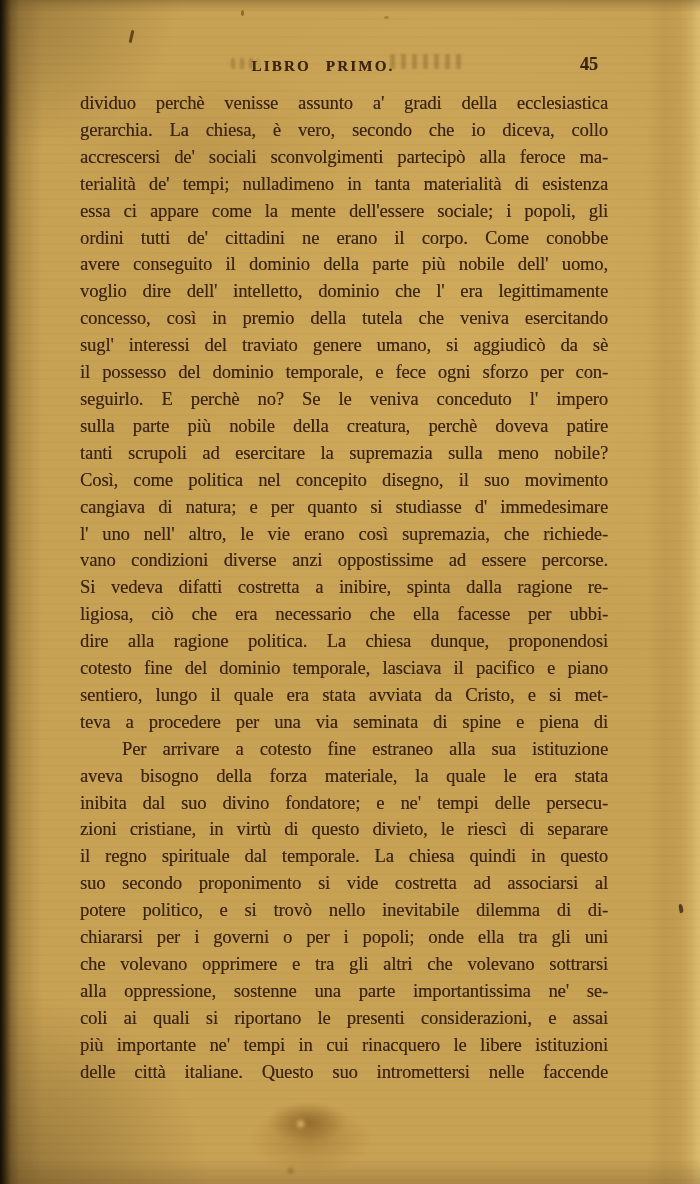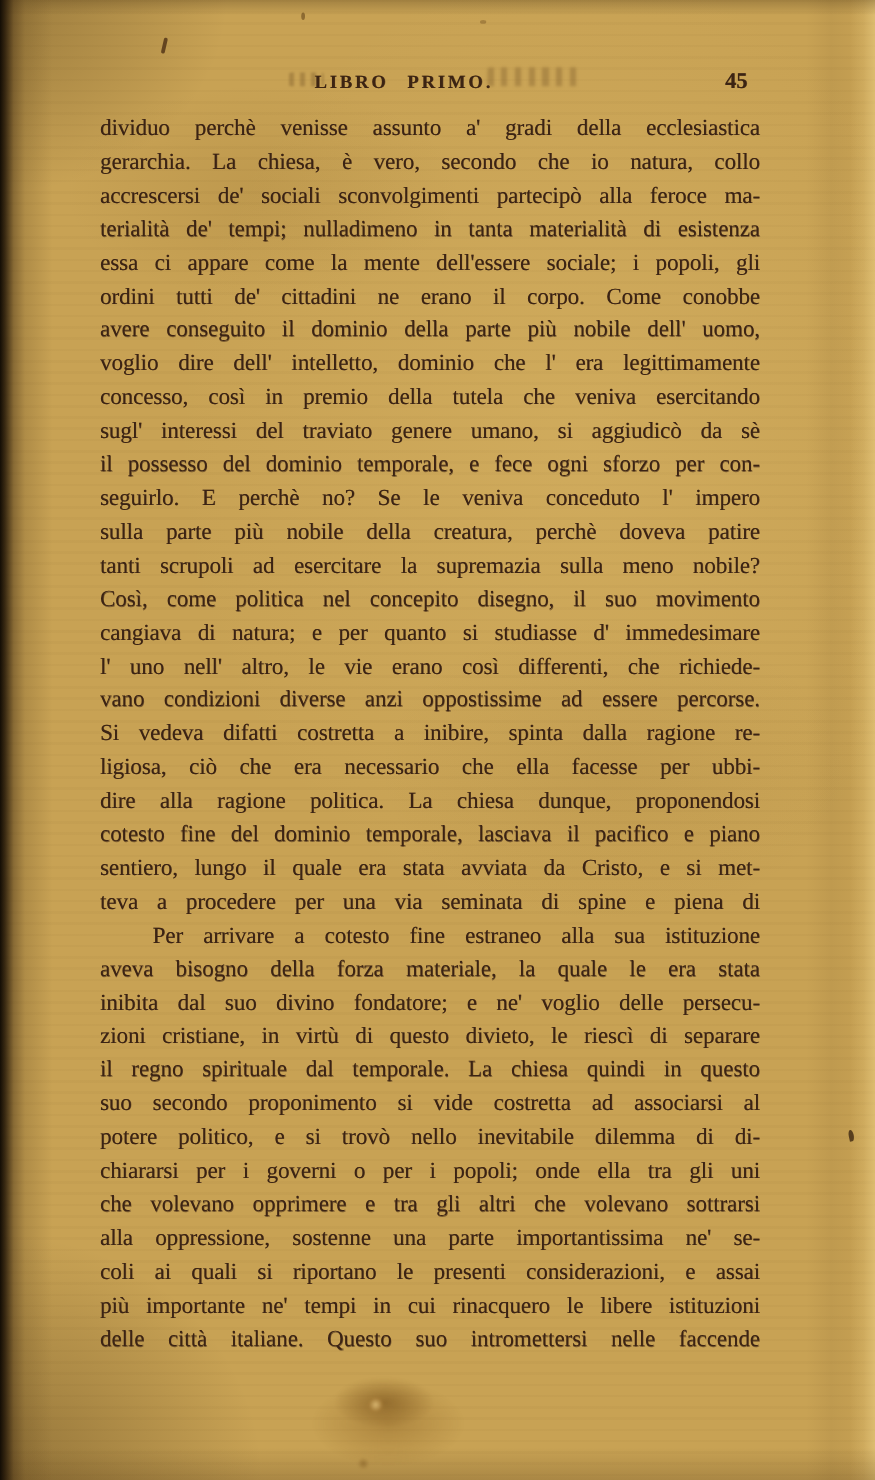--- a/index.html
+++ b/index.html
@@ -134,46 +134,46 @@
 
 <div class="page">
 
   <div class="header-row">
     <div class="running-header">LIBRO PRIMO.</div>
     <div class="page-number">45</div>
   </div>
 
   <div class="body-text">
     <div class="line">dividuo perchè venisse assunto a' gradi della ecclesiastica</div>
-    <div class="line">gerarchia. La chiesa, è vero, secondo che io natura, collo</div>
+    <div class="line">gerarchia. La chiesa, è vero, secondo che io diceva, collo</div>
     <div class="line">accrescersi de' sociali sconvolgimenti partecipò alla feroce ma-</div>
     <div class="line">terialità de' tempi; nulladimeno in tanta materialità di esistenza</div>
     <div class="line">essa ci appare come la mente dell'essere sociale; i popoli, gli</div>
     <div class="line">ordini tutti de' cittadini ne erano il corpo. Come conobbe</div>
     <div class="line">avere conseguito il dominio della parte più nobile dell' uomo,</div>
     <div class="line">voglio dire dell' intelletto, dominio che l' era legittimamente</div>
     <div class="line">concesso, così in premio della tutela che veniva esercitando</div>
     <div class="line">sugl' interessi del traviato genere umano, si aggiudicò da sè</div>
     <div class="line">il possesso del dominio temporale, e fece ogni sforzo per con-</div>
     <div class="line">seguirlo. E perchè no? Se le veniva conceduto l' impero</div>
     <div class="line">sulla parte più nobile della creatura, perchè doveva patire</div>
     <div class="line">tanti scrupoli ad esercitare la supremazia sulla meno nobile?</div>
     <div class="line">Così, come politica nel concepito disegno, il suo movimento</div>
     <div class="line">cangiava di natura; e per quanto si studiasse d' immedesimare</div>
-    <div class="line">l' uno nell' altro, le vie erano così differenti, che richiede-</div>
+    <div class="line">l' uno nell' altro, le vie erano così supremazia, che richiede-</div>
     <div class="line">vano condizioni diverse anzi oppostissime ad essere percorse.</div>
     <div class="line">Si vedeva difatti costretta a inibire, spinta dalla ragione re-</div>
     <div class="line">ligiosa, ciò che era necessario che ella facesse per ubbi-</div>
     <div class="line">dire alla ragione politica. La chiesa dunque, proponendosi</div>
     <div class="line">cotesto fine del dominio temporale, lasciava il pacifico e piano</div>
     <div class="line">sentiero, lungo il quale era stata avviata da Cristo, e si met-</div>
     <div class="line">teva a procedere per una via seminata di spine e piena di</div>
     <div class="line pstart">Per arrivare a cotesto fine estraneo alla sua istituzione</div>
     <div class="line">aveva bisogno della forza materiale, la quale le era stata</div>
-    <div class="line">inibita dal suo divino fondatore; e ne' voglio delle persecu-</div>
+    <div class="line">inibita dal suo divino fondatore; e ne' tempi delle persecu-</div>
     <div class="line">zioni cristiane, in virtù di questo divieto, le riescì di separare</div>
     <div class="line">il regno spirituale dal temporale. La chiesa quindi in questo</div>
     <div class="line">suo secondo proponimento si vide costretta ad associarsi al</div>
     <div class="line">potere politico, e si trovò nello inevitabile dilemma di di-</div>
     <div class="line">chiararsi per i governi o per i popoli; onde ella tra gli uni</div>
     <div class="line">che volevano opprimere e tra gli altri che volevano sottrarsi</div>
     <div class="line">alla oppressione, sostenne una parte importantissima ne' se-</div>
     <div class="line">coli ai quali si riportano le presenti considerazioni, e assai</div>
     <div class="line">più importante ne' tempi in cui rinacquero le libere istituzioni</div>
     <div class="line">delle città italiane. Questo suo intromettersi nelle faccende</div>

